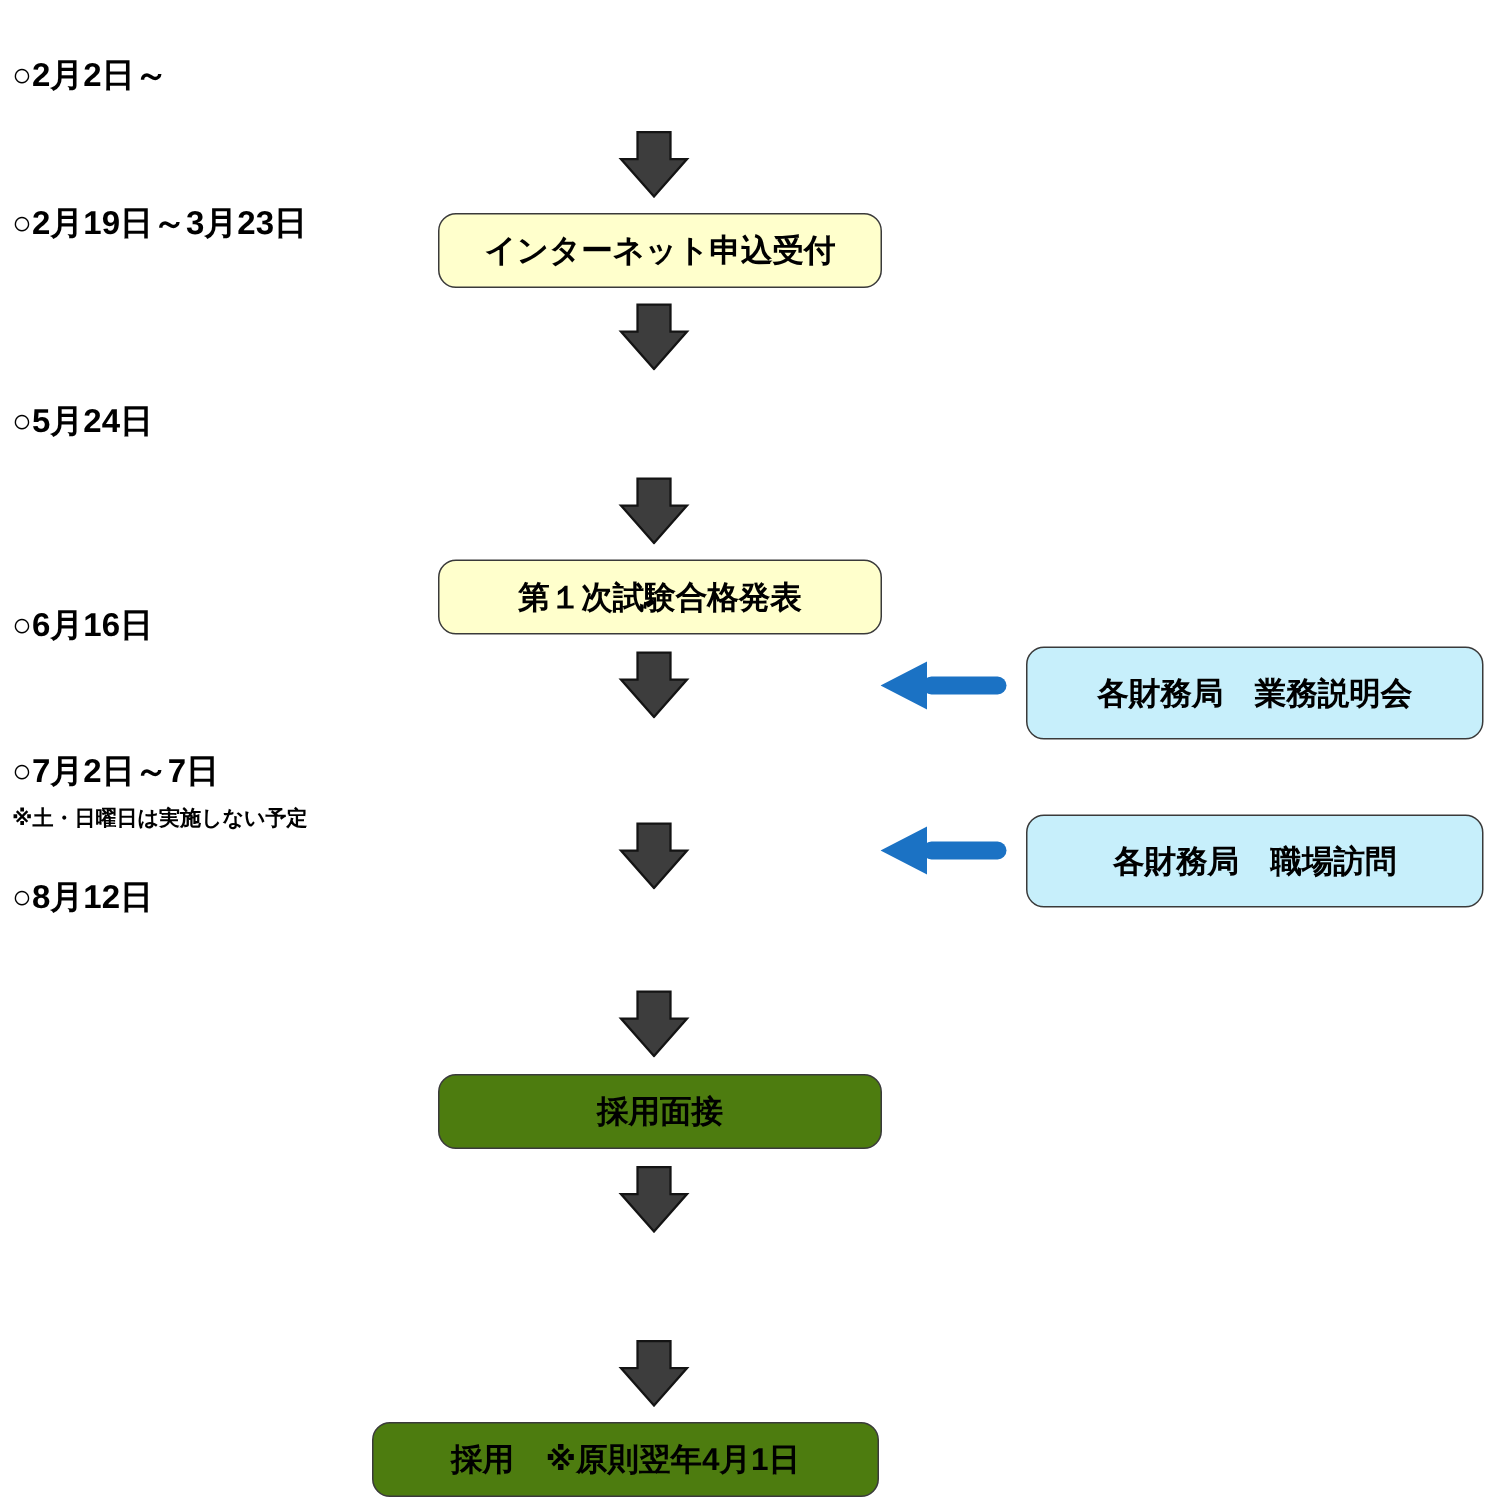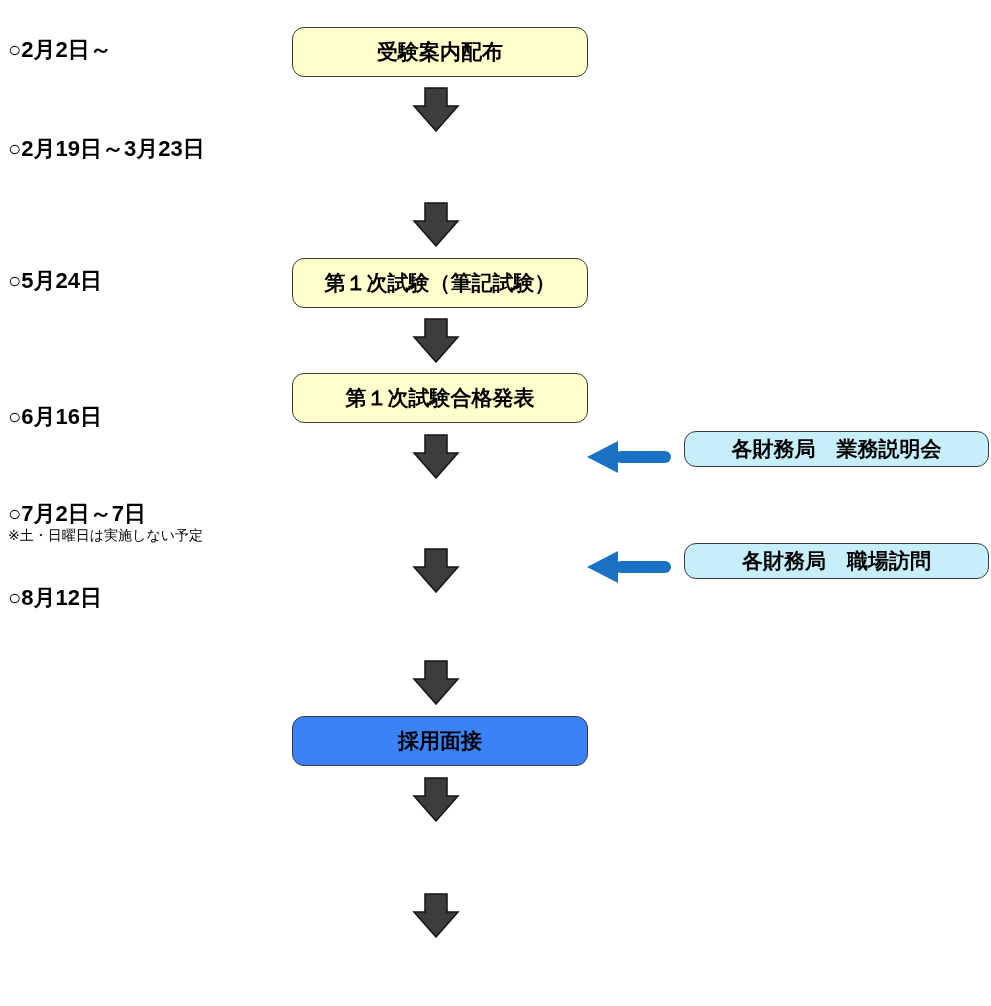--- a/index.html
+++ b/index.html
@@ -17,43 +17,44 @@
   .box {
     position:absolute;
     left:292px; width:296px; height:50px;
     border:1.5px solid #3a3a3a;
     border-radius:12px;
     display:flex; align-items:center; justify-content:center;
     font-weight:bold; font-size:21px;
     white-space:nowrap;
   }
   .box.yellow { background:#ffffcc; }
-  .box.blue   { background:#3b82f6; }
+  .box.blue   { background:#4d7c0f; }
   .box.wide   { left:248px; width:338px; }
 
   
   .side-box {
     position:absolute;
-    left:684px; width:305px; height:36px;
+    left:684px; width:305px; height:62px;
     background:#c7effb;
     border:1.5px solid #3a3a3a;
     border-radius:12px;
     display:flex; align-items:center; justify-content:center;
     font-weight:bold; font-size:21px;
     white-space:nowrap;
   }
 
   
   .date {
     position:absolute; left:8px;
     font-size:22px; font-weight:bold; line-height:26px;
     white-space:nowrap;
   }
   .date-note {
-    font-size:14px; font-weight:normal; line-height:16px;
+    font-size:14px; font-weight:bold; line-height:16px;
+    margin-top:10px;
   }
 
   
   .arrow-down { position:absolute; left:412px; width:48px; height:45px; }
   .arrow-left { position:absolute; left:587px; width:90px; height:34px; }
   svg { display:block; width:100%; height:100%; }
 </style>
 </head>
 <body>
 
@@ -72,24 +73,24 @@
     <span>○6月16日</span>
   </div>
   <div class="date" style="top:501px">
     <span>○7月2日～7日</span>
     <div class="date-note">※土・日曜日は実施しない予定</div>
   </div>
   <div class="date" style="top:585px">
     <span>○8月12日</span>
   </div>
 
-  <div class="box yellow" style="top:27px">受験案内配布</div>
-  <div class="box yellow" style="top:258px">第１次試験（筆記試験）</div>
+  <div class="box yellow" style="top:142px">インターネット申込受付</div>
   <div class="box yellow" style="top:373px">第１次試験合格発表</div>
   <div class="box blue" style="top:716px">採用面接</div>
+  <div class="box blue wide" style="top:948px">採用　※原則翌年4月1日</div>
 
   <div class="arrow-down" style="top:87px">
     <svg viewBox="0 0 48 45">
         <polygon points="13,1 35,1 35,19 46,19 24,44 2,19 13,19" fill="#3d3d3d" stroke="#141414" stroke-width="1.5"></polygon>
       </svg>
   </div>
   <div class="arrow-down" style="top:202px">
     <svg viewBox="0 0 48 45">
         <polygon points="13,1 35,1 35,19 46,19 24,44 2,19 13,19" fill="#3d3d3d" stroke="#141414" stroke-width="1.5"></polygon>
       </svg>

